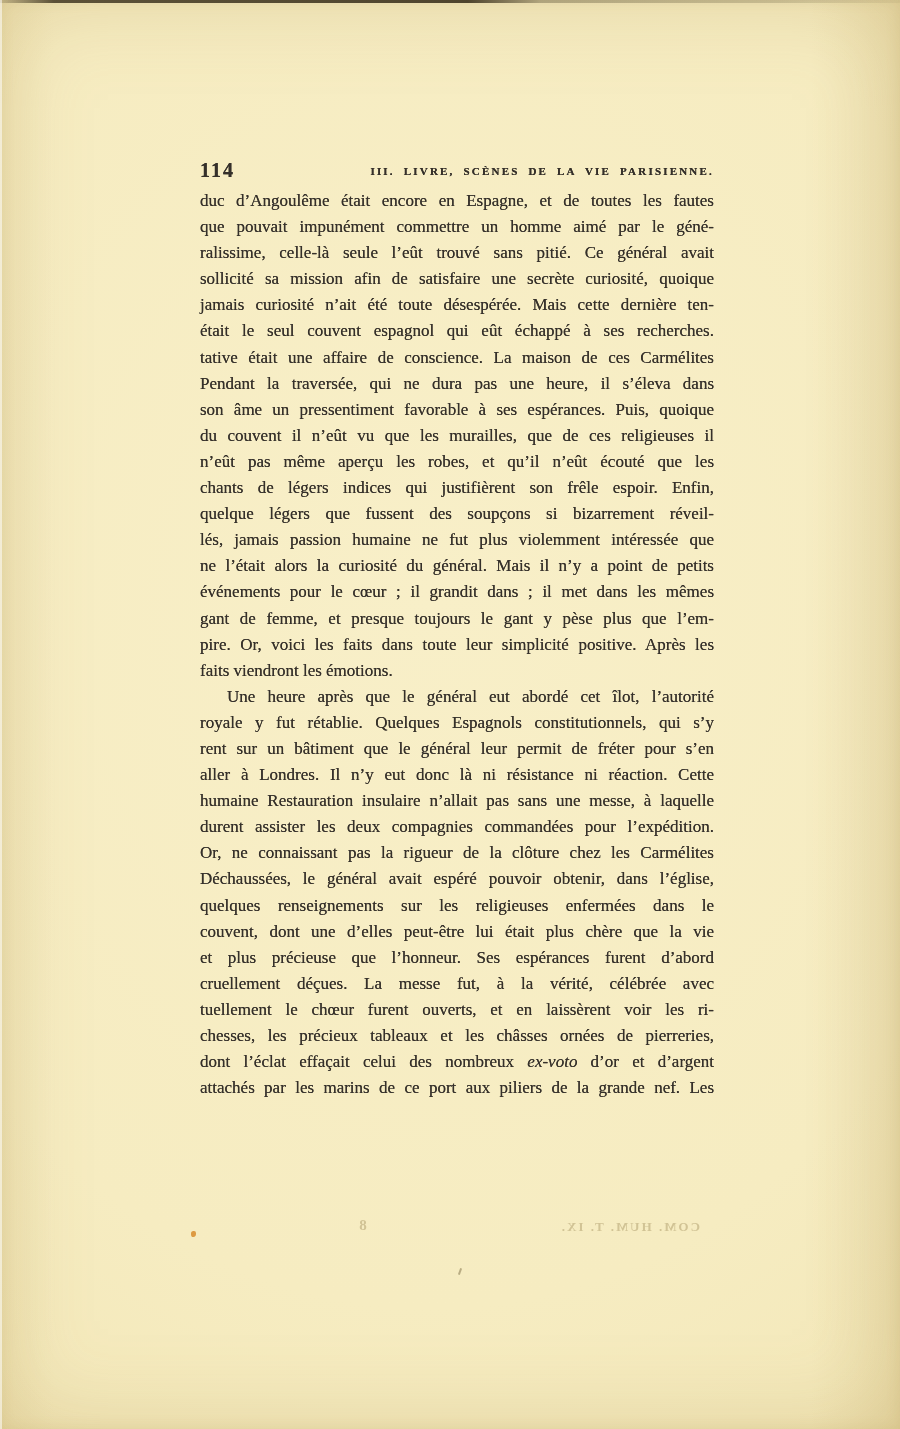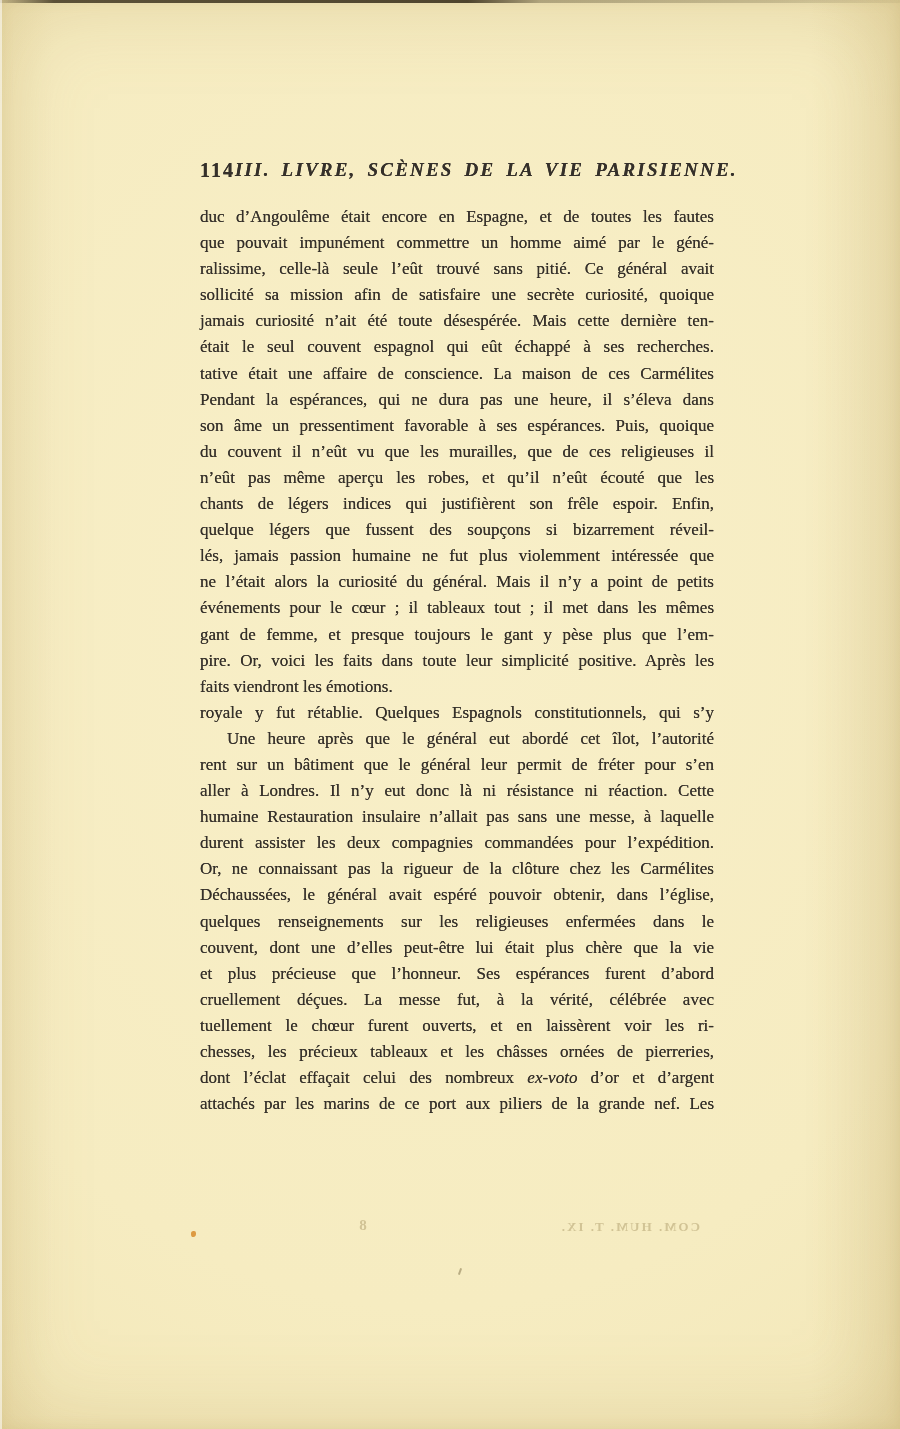--- a/index.html
+++ b/index.html
@@ -23,37 +23,36 @@
       rgba(45,35,18,0.15) 0%, rgba(45,35,18,0.75) 6%,
       rgba(45,35,18,0.82) 52%, rgba(45,35,18,0.30) 60%,
       rgba(45,35,18,0.18) 86%, rgba(45,35,18,0.05) 100%);
   }
   .left-edge {
     position: absolute; top: 0; left: 0; width: 2px; height: 100%;
     background: rgba(255,255,255,0.55);
   }
   .header {
     position: absolute; left: 200px; top: 159px; width: 514px;
-    display: flex; align-items: flex-start;
+    display: flex; align-items: center;
     color: #35302a;
   }
   .page-number {
     font-size: 20px; font-weight: bold; letter-spacing: 2px;
     text-shadow: 0 0 0.4px #35302a;
   }
   .running-title {
     margin-left: auto;
-    font-size: 19px; font-weight: bold;
+    font-size: 11px; font-weight: bold;
     letter-spacing: 2.2px; word-spacing: 4px;
     text-shadow: 0 0 0.3px #35302a;
     white-space: nowrap;
-    font-style: italic;
   }
   .text-block {
-    position: absolute; left: 200px; top: 204px; width: 514px;
+    position: absolute; left: 200px; top: 188px; width: 514px;
     color: #35302a;
     font-size: 17px; line-height: 26.1px;
     text-shadow: 0 0 0.45px rgba(53,48,42,0.85);
   }
   .line {
     text-align: justify;
     text-align-last: justify;
     white-space: normal;
     height: 26.1px;
   }
@@ -97,36 +96,36 @@
 
 <div class="text-block">
     <div>
       <div class="line"><span>duc d’Angoulême était encore en Espagne, et de toutes les fautes</span></div>
       <div class="line"><span>que pouvait impunément commettre un homme aimé par le géné-</span></div>
       <div class="line"><span>ralissime, celle-là seule l’eût trouvé sans pitié. Ce général avait</span></div>
       <div class="line"><span>sollicité sa mission afin de satisfaire une secrète curiosité, quoique</span></div>
       <div class="line"><span>jamais curiosité n’ait été toute désespérée. Mais cette dernière ten-</span></div>
       <div class="line"><span>était le seul couvent espagnol qui eût échappé à ses recherches.</span></div>
       <div class="line"><span>tative était une affaire de conscience. La maison de ces Carmélites</span></div>
-      <div class="line"><span>Pendant la espérances, qui ne dura pas une heure, il s’éleva dans</span></div>
+      <div class="line"><span>Pendant la traversée, qui ne dura pas une heure, il s’éleva dans</span></div>
       <div class="line"><span>son âme un pressentiment favorable à ses espérances. Puis, quoique</span></div>
       <div class="line"><span>du couvent il n’eût vu que les murailles, que de ces religieuses il</span></div>
       <div class="line"><span>n’eût pas même aperçu les robes, et qu’il n’eût écouté que les</span></div>
       <div class="line"><span>chants de légers indices qui justifièrent son frêle espoir. Enfin,</span></div>
       <div class="line"><span>quelque légers que fussent des soupçons si bizarrement réveil-</span></div>
       <div class="line"><span>lés, jamais passion humaine ne fut plus violemment intéressée que</span></div>
       <div class="line"><span>ne l’était alors la curiosité du général. Mais il n’y a point de petits</span></div>
-      <div class="line"><span>événements pour le cœur ; il tableaux tout ; il met dans les mêmes</span></div>
+      <div class="line"><span>événements pour le cœur ; il grandit dans ; il met dans les mêmes</span></div>
       <div class="line"><span>gant de femme, et presque toujours le gant y pèse plus que l’em-</span></div>
       <div class="line"><span>pire. Or, voici les faits dans toute leur simplicité positive. Après les</span></div>
       <div class="line ragged"><span>faits viendront les émotions.</span></div>
     </div>
     <div>
+      <div class="line indent"><span>Une heure après que le général eut abordé cet îlot, l’autorité</span></div>
       <div class="line"><span>royale y fut rétablie. Quelques Espagnols constitutionnels, qui s’y</span></div>
-      <div class="line indent"><span>Une heure après que le général eut abordé cet îlot, l’autorité</span></div>
       <div class="line"><span>rent sur un bâtiment que le général leur permit de fréter pour s’en</span></div>
       <div class="line"><span>aller à Londres. Il n’y eut donc là ni résistance ni réaction. Cette</span></div>
       <div class="line"><span>humaine Restauration insulaire n’allait pas sans une messe, à laquelle</span></div>
       <div class="line"><span>durent assister les deux compagnies commandées pour l’expédition.</span></div>
       <div class="line"><span>Or, ne connaissant pas la rigueur de la clôture chez les Carmélites</span></div>
       <div class="line"><span>Déchaussées, le général avait espéré pouvoir obtenir, dans l’église,</span></div>
       <div class="line"><span>quelques renseignements sur les religieuses enfermées dans le</span></div>
       <div class="line"><span>couvent, dont une d’elles peut-être lui était plus chère que la vie</span></div>
       <div class="line"><span>et plus précieuse que l’honneur. Ses espérances furent d’abord</span></div>
       <div class="line"><span>cruellement déçues. La messe fut, à la vérité, célébrée avec</span></div>

